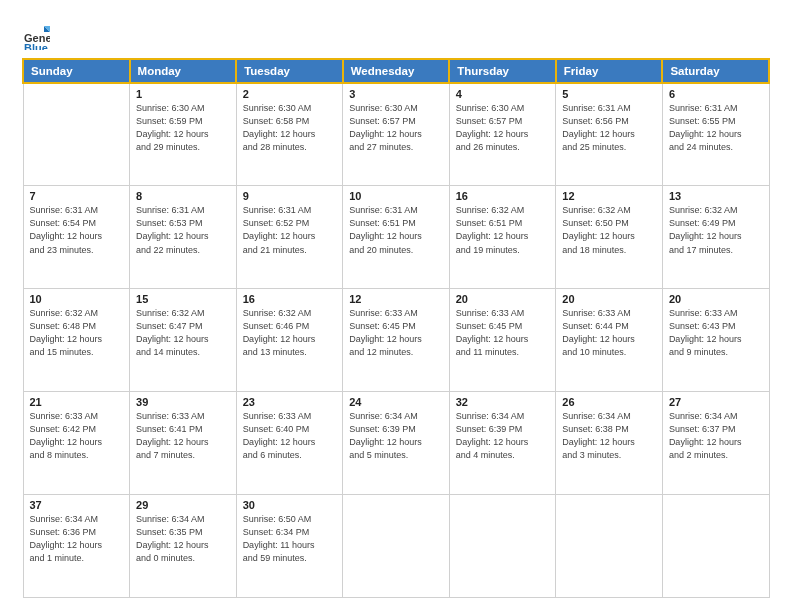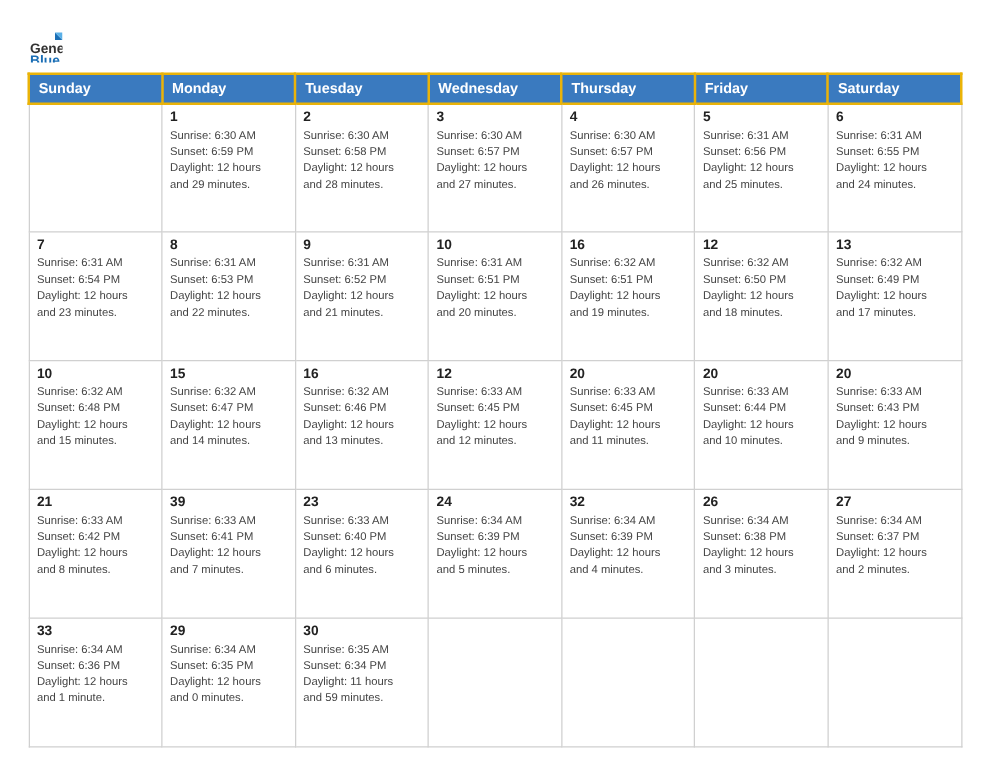--- a/index.html
+++ b/index.html
@@ -324,36 +324,36 @@
           <td>
             <span class="day-number">27</span>
             <div class="day-info" style="white-space: pre-line;">Sunrise: 6:34 AM
 Sunset: 6:37 PM
 Daylight: 12 hours
 and 2 minutes.</div>
           </td>
         </tr>
         <tr>
           <td>
-            <span class="day-number">33</span>
+            <span class="day-number">37</span>
             <div class="day-info" style="white-space: pre-line;">Sunrise: 6:34 AM
 Sunset: 6:36 PM
 Daylight: 12 hours
 and 1 minute.</div>
           </td>
           <td>
             <span class="day-number">29</span>
             <div class="day-info" style="white-space: pre-line;">Sunrise: 6:34 AM
 Sunset: 6:35 PM
 Daylight: 12 hours
 and 0 minutes.</div>
           </td>
           <td>
             <span class="day-number">30</span>
-            <div class="day-info" style="white-space: pre-line;">Sunrise: 6:35 AM
+            <div class="day-info" style="white-space: pre-line;">Sunrise: 6:50 AM
 Sunset: 6:34 PM
 Daylight: 11 hours
 and 59 minutes.</div>
           </td>
           <td class="empty-cell"></td>
           <td class="empty-cell"></td>
           <td class="empty-cell"></td>
           <td class="empty-cell"></td>
         </tr>
       </tbody>

